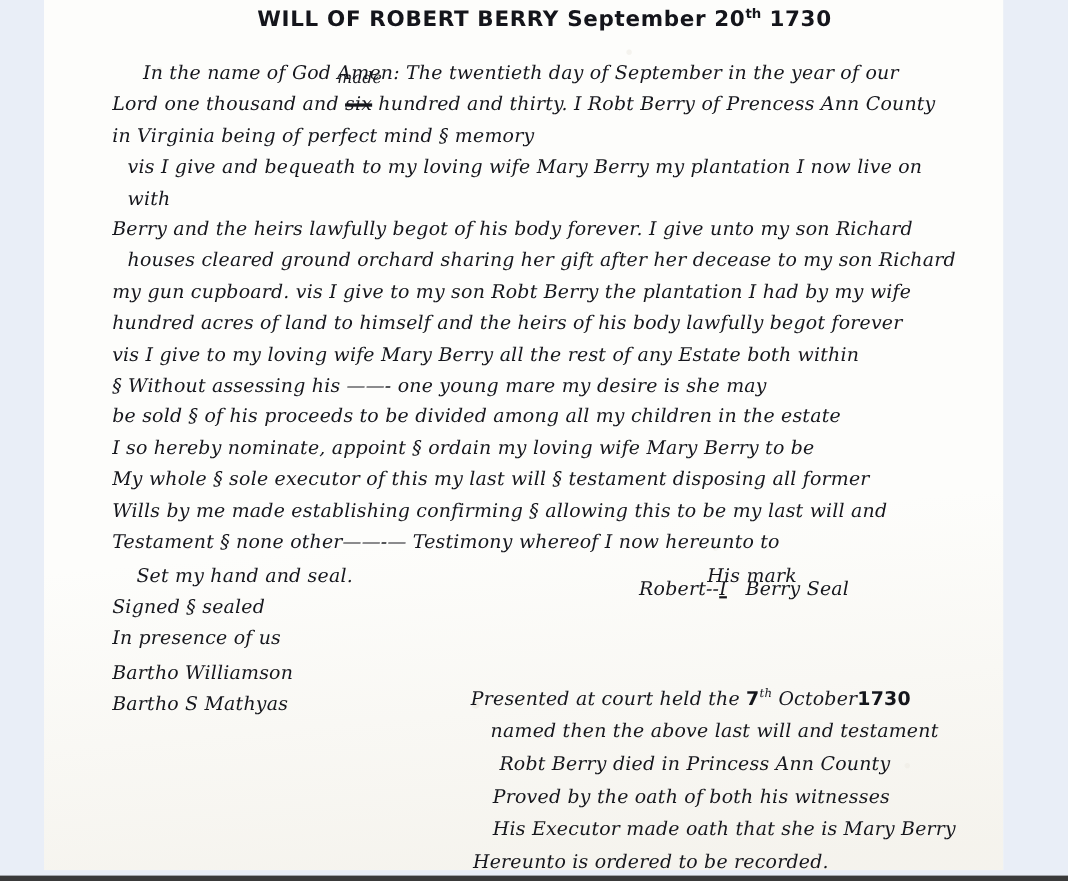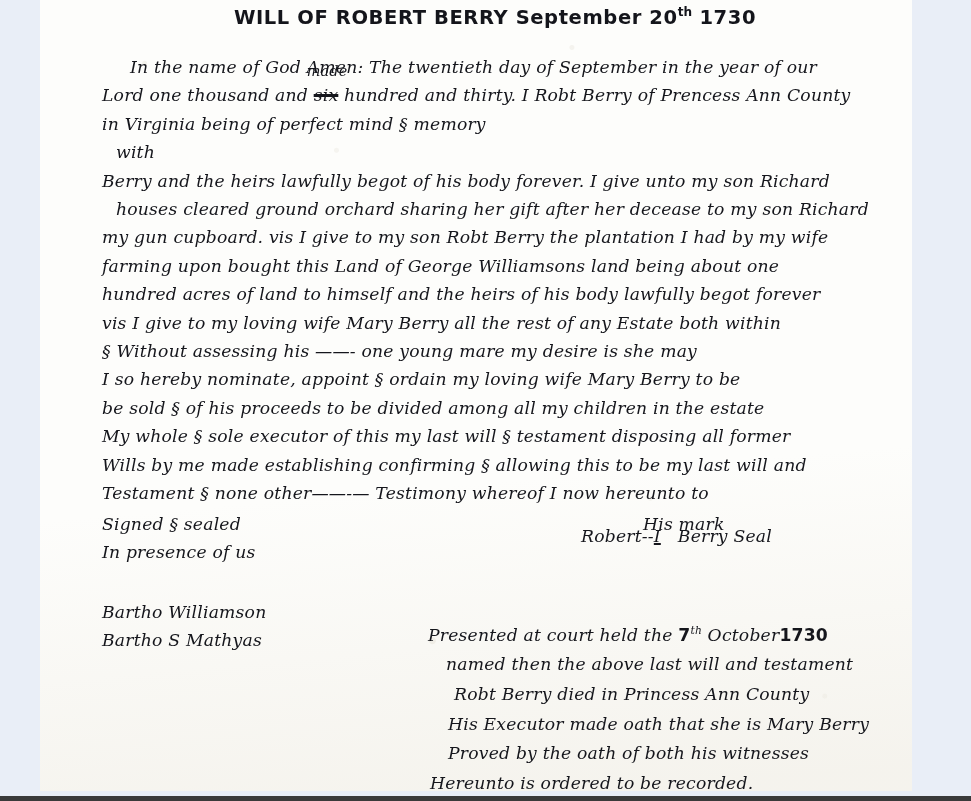--- a/index.html
+++ b/index.html
@@ -219,54 +219,55 @@
         <span class="title-seg">1730</span>
       </div>
 
       <div id="body-block">
 
         <div class="hand body-line indent-1">In the name of God Amen: The twentieth day of September in the year of our</div>
 
         <div class="hand body-line"><span>Lord one thousand and </span><span class="interlined"><span class="above">made</span><span class="struck">six</span></span><span> hundred and thirty. I Robt Berry of Prencess Ann County</span></div>
 
         <div class="hand body-line">in Virginia being of perfect mind § memory</div>
+        <div class="hand body-line indent-2">vis I give and bequeath to my loving wife Mary Berry my plantation I now live on</div>
         <div class="hand body-line indent-2">with</div>
         <div class="hand body-line">Berry and the heirs lawfully begot of his body forever. I give unto my son Richard</div>
         <div class="hand body-line indent-2">houses cleared ground orchard sharing her gift after her decease to my son Richard</div>
         <div class="hand body-line">my gun cupboard. vis I give to my son Robt Berry the plantation I had by my wife</div>
-        <div class="hand body-line">farming upon bought this Land of George Williamsons land being about one</div>
         <div class="hand body-line">hundred acres of land to himself and the heirs of his body lawfully begot forever</div>
         <div class="hand body-line">vis I give to my loving wife Mary Berry all the rest of any Estate both within</div>
         <div class="hand body-line">§ Without assessing his ——- one young mare my desire is she may</div>
+        <div class="hand body-line">be sold § of his proceeds to be divided among all my children in the estate</div>
         <div class="hand body-line">I so hereby nominate, appoint § ordain my loving wife Mary Berry to be</div>
-        <div class="hand body-line">be sold § of his proceeds to be divided among all my children in the estate</div>
         <div class="hand body-line">My whole § sole executor of this my last will § testament disposing all former</div>
         <div class="hand body-line">Wills by me made establishing confirming § allowing this to be my last will and</div>
         <div class="hand body-line">Testament § none other——-— Testimony whereof I now hereunto to</div>
       </div>
 
       <div id="signature-block">
+        <div class="hand sig-left indent-1">Set my hand and seal.</div>
         <div class="hand sig-left">Signed § sealed</div>
         <div class="hand sig-left">In presence of us</div>
 
         <div class="hand" id="his-mark">His mark</div>
 
         <div class="hand" id="mark-signature"><span>Robert--</span><span class="mark-glyph">I</span><span>   Berry Seal</span></div>
       </div>
 
       <div id="witness-block">
         <div class="hand witness-line">Bartho Williamson</div>
         <div class="hand witness-line">Bartho S Mathyas</div>
       </div>
 
       <div id="court-block">
         <div class="hand court-line c-ind1"><span>Presented at court held the </span><span class="daynum">7</span><span class="sup">th</span><span> October</span><span class="yr">1730</span></div>
 
         <div class="hand court-line c-ind2">named then the above last will and testament</div>
         <div class="hand court-line c-ind3">Robt Berry  died in Princess Ann County</div>
+        <div class="hand court-line c-ind4">Proved by the oath of both his witnesses</div>
         <div class="hand court-line c-ind4">His Executor made oath that she is Mary Berry</div>
-        <div class="hand court-line c-ind4">Proved by the oath of both his witnesses</div>
         <div class="hand court-line c-ind5">Hereunto is ordered to be recorded.</div>
       </div>
 
     </div>
   </div>
 </div>
 
 </body></html>

